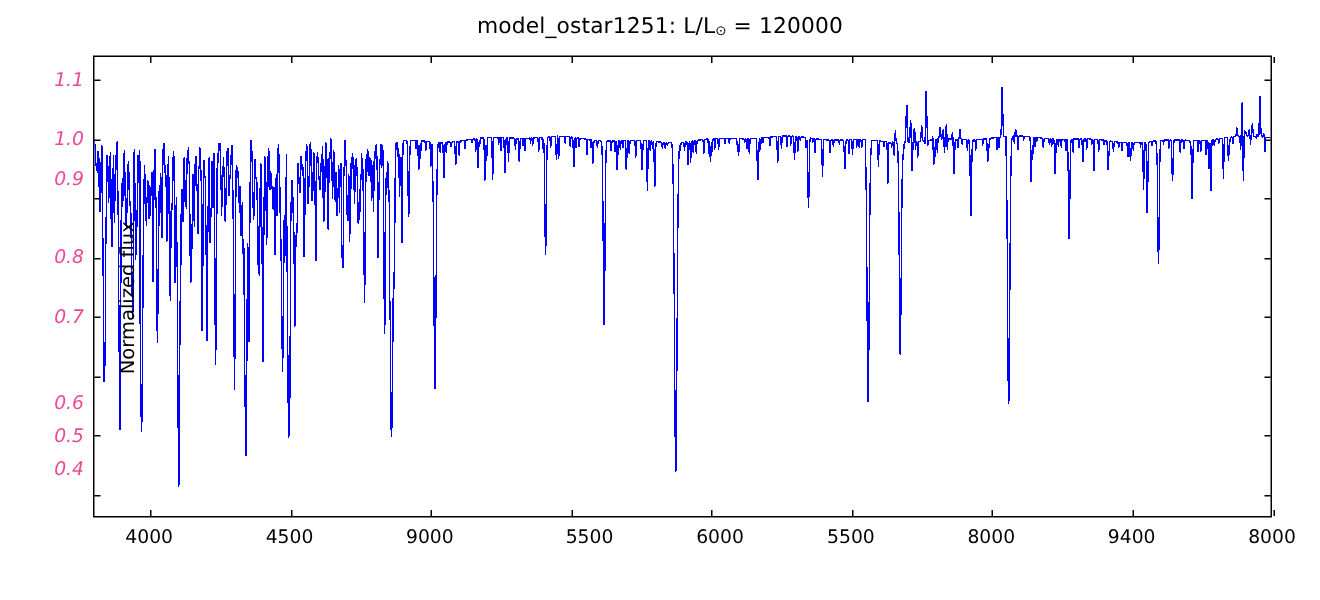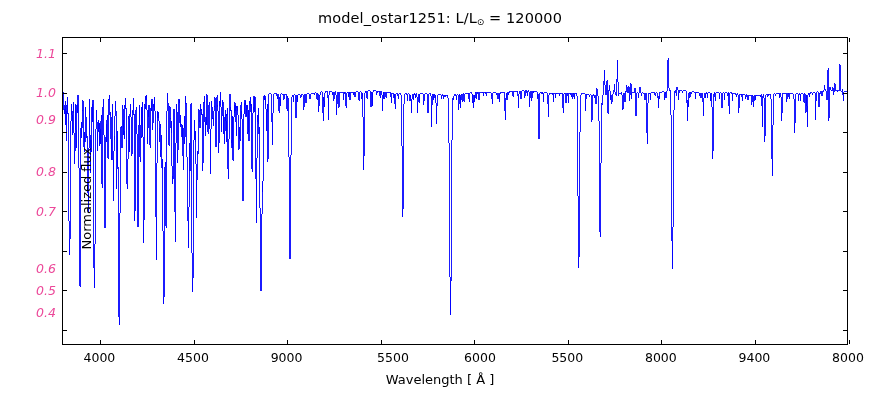--- a/index.html
+++ b/index.html
@@ -166,15 +166,14 @@
       <div class="tick-label-x" style="left: 286.571px; top: 350px;">9000</div>
       <div class="tick-label-x" style="left: 393px; top: 350px;">5500</div>
       <div class="tick-label-x" style="left: 480px; top: 350px;">6000</div>
       <div class="tick-label-x" style="left: 567.286px; top: 350px;">5500</div>
       <div class="tick-label-x" style="left: 660.857px; top: 350px;">8000</div>
       <div class="tick-label-x" style="left: 754.429px; top: 350px;">9400</div>
       <div class="tick-label-x" style="left: 848px; top: 350px;">8000</div>
     </div>
 
   <div id="ylabel">Normalized flux</div>
-  <div id="xlabel">Wavelength [ Å ]</div>
 
 </div>
 
 </body></html>

